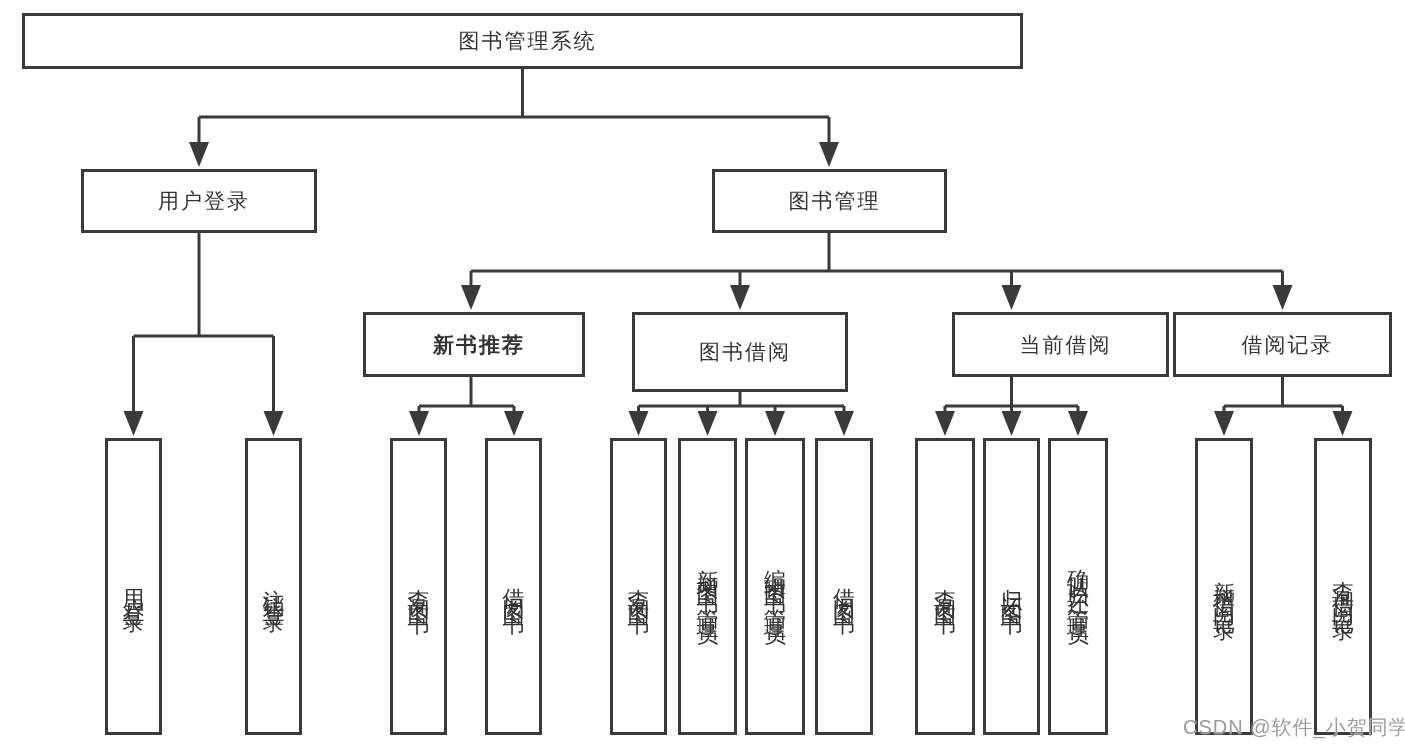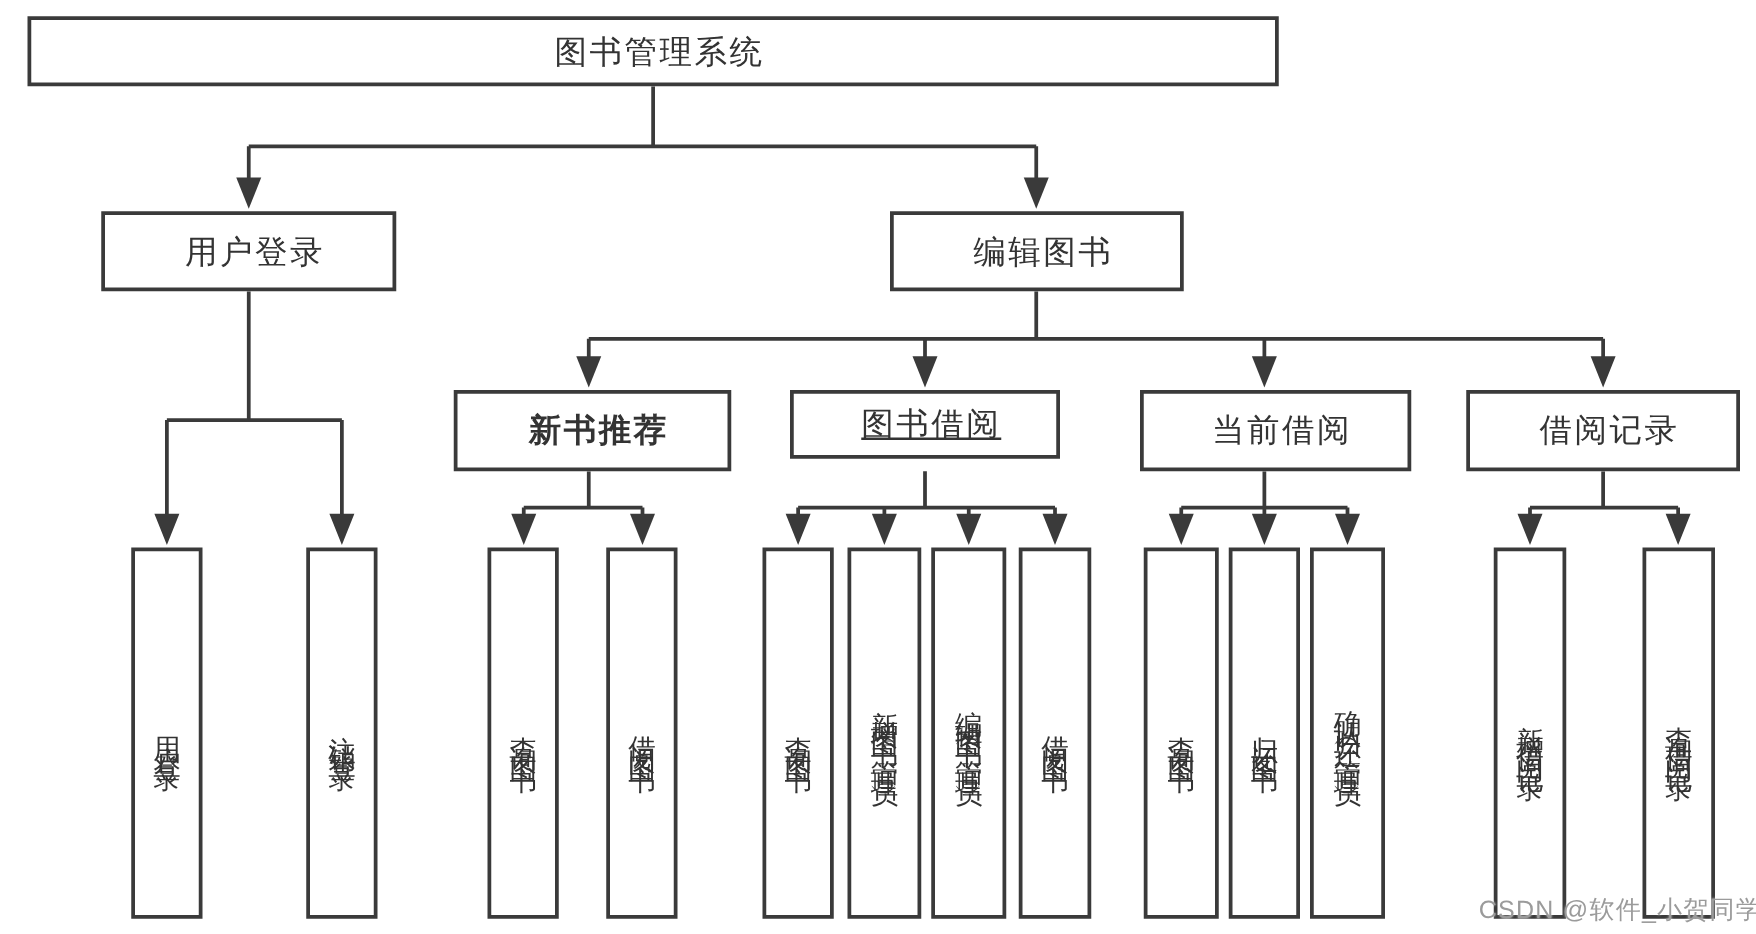--- a/index.html
+++ b/index.html
@@ -27,21 +27,21 @@
     border: 3px solid #3a3a3a;
     background: #ffffff;
     color: #333333;
     display: flex;
     align-items: center;
     justify-content: center;
     z-index: 2;
     text-align: center;
   }
   .node.h {
-    font-size: 26px;
+    font-size: 21px;
     letter-spacing: 2px;
     white-space: nowrap;
     padding-left: 10px;
   }
   .node.v {
     writing-mode: vertical-lr;
     text-orientation: mixed;
     font-size: 22px;
     letter-spacing: 8px;
     line-height: 1;
@@ -56,22 +56,22 @@
     text-shadow: 0 0 2px rgba(255,255,255,0.9);
     white-space: nowrap;
     z-index: 3;
   }
 
   
   #n-root        { left: 22px;   top: 13px;  width: 1001px; height: 56px; }
   #n-user-login  { left: 81px;   top: 169px; width: 236px;  height: 64px; }
   #n-book-mgmt   { left: 712px;  top: 169px; width: 235px;  height: 64px; }
   #n-new-rec     { left: 363px;  top: 312px; width: 222px;  height: 65px; font-weight: bold; }
-  #n-book-borrow { left: 632px;  top: 312px; width: 216px;  height: 55px; text-decoration: underline; }
-  #n-cur-borrow  { left: 912px;  top: 312px; width: 217px;  height: 65px; }
+  #n-book-borrow { left: 632px;  top: 312px; width: 216px;  height: 80px; }
+  #n-cur-borrow  { left: 952px;  top: 312px; width: 217px;  height: 65px; }
   #n-borrow-rec  { left: 1173px; top: 312px; width: 219px;  height: 65px; }
 
   .leaf { top: 438px; height: 297px; }
   #n-leaf-login    { left: 105px;  width: 57px; }
   #n-leaf-logout   { left: 245px;  width: 57px; }
   #n-rec-query     { left: 390px;  width: 57px; }
   #n-rec-borrow    { left: 485px;  width: 57px; }
   #n-bb-query      { left: 610px;  width: 57px; }
   #n-bb-add        { left: 678px;  width: 59px; }
   #n-bb-edit       { left: 745px;  width: 60px; }
@@ -126,21 +126,21 @@
       <polygon points="1001.5,411 1021.5,411 1011.5,436"></polygon>
       <polygon points="1068,411 1088,411 1078,436"></polygon>
       <polygon points="1214,411 1234,411 1224,436"></polygon>
       <polygon points="1332.5,411 1352.5,411 1342.5,436"></polygon>
     </g>
   </svg>
 
   <div id="n-root" class="node h">图书管理系统</div>
 
   <div id="n-user-login" class="node h">用户登录</div>
-  <div id="n-book-mgmt" class="node h">编辑图书</div>
+  <div id="n-book-mgmt" class="node h">图书管理</div>
 
   <div id="n-new-rec" class="node h">新书推荐</div>
   <div id="n-book-borrow" class="node h">图书借阅</div>
   <div id="n-cur-borrow" class="node h">当前借阅</div>
   <div id="n-borrow-rec" class="node h">借阅记录</div>
 
   <div id="n-leaf-login" class="node v leaf">用户登录</div>
   <div id="n-leaf-logout" class="node v leaf">注销登录</div>
 
   <div id="n-rec-query" class="node v leaf">查询图书</div>

